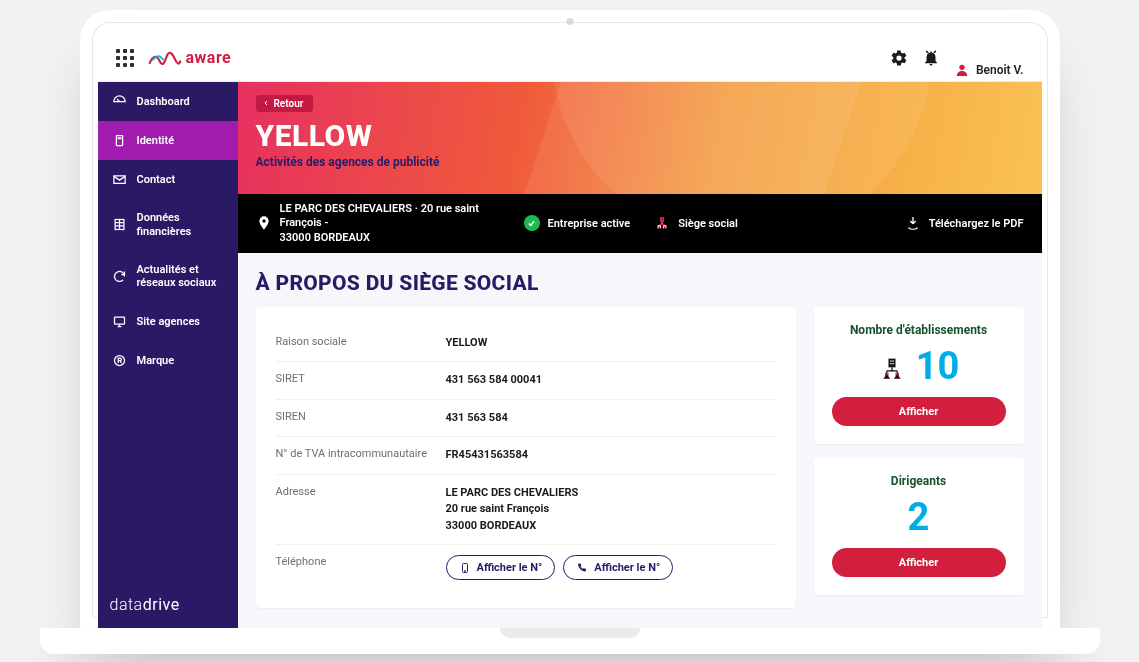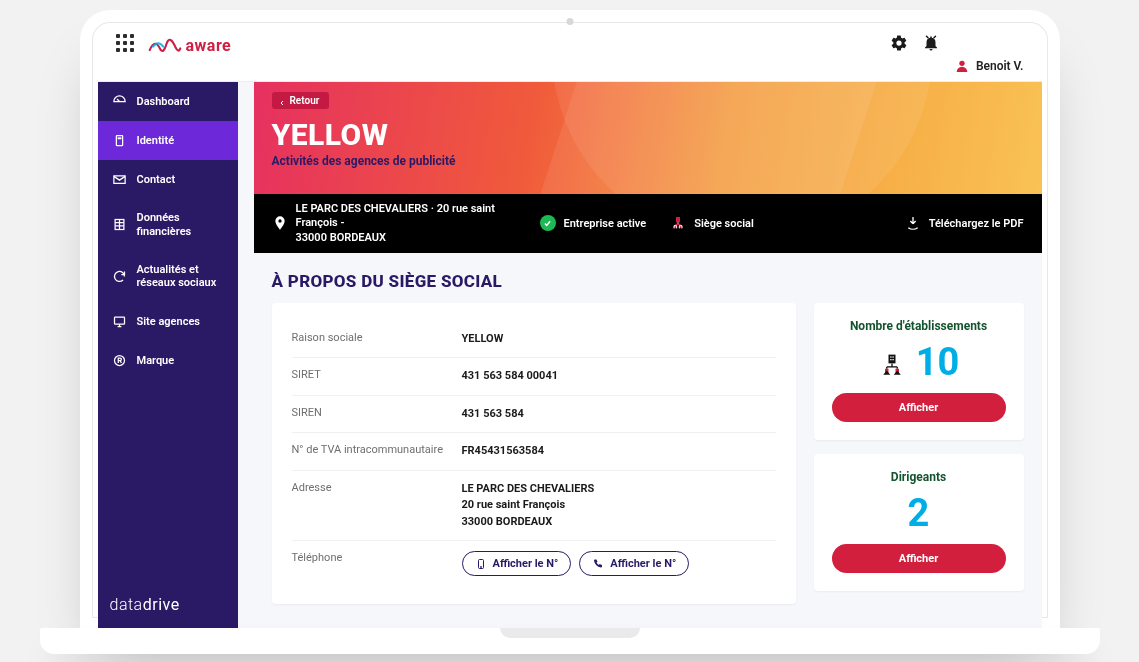--- a/index.html
+++ b/index.html
@@ -17,68 +17,68 @@
     width: 7px; height: 7px; border-radius: 50%; background: #d8d8d8;
   }
   .screen { position: absolute; top: 24px; left: 18px; right: 18px; bottom: 0; background: #f6f7fb; overflow: hidden; }
 
   .base { width: 1060px; height: 26px; margin: -2px auto 0 auto; background: #ffffff;
           border-radius: 2px 2px 14px 14px; box-shadow: 0 18px 30px -10px rgba(0,0,0,.25); position: relative; }
   .base .notch { position: absolute; top: 0; left: 50%; transform: translateX(-50%); width: 140px; height: 10px;
                  background: #eaeaea; border-radius: 0 0 10px 10px; }
 
   
-  .topbar { height: 48px; background: #fff; display: flex; align-items: flex-start; padding: 0 18px; gap: 14px; border-bottom: 1px solid #eee; }
+  .topbar { height: 48px; background: #fff; display: flex; align-items: center; padding: 0 18px; gap: 14px; border-bottom: 1px solid #eee; }
   .waffle { width: 18px; height: 18px; display: grid; grid-template-columns: repeat(3,4px); grid-template-rows: repeat(3,4px); gap: 3px; }
   .waffle span { background: #2d2d2d; border-radius: 1px; }
   .logo-wrap { display: flex; align-items: center; gap: 4px; }
   .logo-mark { width: 34px; height: 22px; position: relative; }
   .logo-mark svg { width: 100%; height: 100%; }
   .logo-text { font-size: 16px; font-weight: 700; color: #ce2045; letter-spacing: .5px; }
   .top-spacer { flex: 1; }
   .top-icon { width: 18px; height: 18px; color: #1b1b1b; cursor: pointer; }
   .top-user { display: flex; align-items: center; gap: 6px; cursor: pointer; margin-top: 24px; }
   .user-icon { width: 16px; height: 16px; color: #d11f3d; }
   .user-name { font-size: 12px; font-weight: 600; color: #222; }
 
-  .body { display: flex; height: calc(100% - 48px); gap: 16px; }
+  .body { display: flex; height: calc(100% - 48px); }
 
   
   .sidebar { width: 140px; background: #2a1a66; color: #fff; display: flex; flex-direction: column; }
   .side-item { display: flex; align-items: center; gap: 10px; padding: 12px 14px; font-size: 11px; font-weight: 600; cursor: pointer; line-height: 1.25; }
-  .side-item.active { background: #6d28d9; }
+  .side-item.active { background: #a21caf; }
   .side-ico { width: 15px; height: 15px; flex-shrink: 0; }
   .side-lbl { flex: 1; }
   .side-spacer { flex: 1; }
   .powered { padding: 16px 12px; font-size: 16px; font-weight: 300; letter-spacing: .5px; color: #fff; }
   .powered b { font-weight: 400; }
 
   
   .main { flex: 1; overflow: hidden; display: flex; flex-direction: column; }
 
   .hero { position: relative; height: 112px; overflow: hidden; }
   .hero-bg { position: absolute; inset: 0; background: linear-gradient(100deg,#e63060 0%,#f05a3b 35%,#f59a3a 60%,#f9c254 100%); }
   .hero-bg::before, .hero-bg::after { content: ""; position: absolute; background: rgba(255,255,255,.08); }
   .hero-bg::before { width: 380px; height: 380px; border-radius: 50%; top: -220px; right: 110px; }
   .hero-bg::after  { width: 300px; height: 220px; transform: skewX(-18deg); top: -40px; left: 300px; }
   .hero-content { position: relative; padding: 10px 18px 0 18px; }
-  .back-pill { display: inline-flex; align-items: flex-end; gap: 4px; background: #c31943; color: #fff; font-size: 10px; font-weight: 600; padding: 3px 10px 3px 6px; border-radius: 3px; cursor: pointer; }
+  .back-pill { display: inline-flex; align-items: flex-start; gap: 4px; background: #c31943; color: #fff; font-size: 10px; font-weight: 600; padding: 3px 10px 3px 6px; border-radius: 3px; cursor: pointer; }
   .back-caret { width: 8px; height: 8px; }
   .hero-title { color: #fff; font-size: 30px; font-weight: 800; margin-top: 6px; letter-spacing: .5px; }
   .hero-sub { color: #2a1a66; font-size: 12px; font-weight: 700; margin-top: 2px; }
 
   .infobar { background: #000; color: #fff; display: flex; align-items: center; padding: 8px 18px; gap: 24px; font-size: 11px; font-weight: 600; }
   .infobar .segment { display: flex; align-items: center; gap: 8px; }
   .infobar .addr { line-height: 1.3; max-width: 220px; }
   .infobar .seg-ico { width: 16px; height: 16px; flex-shrink: 0; }
   .infobar .stretch { flex: 1; }
   .dl { cursor: pointer; }
 
   .content { flex: 1; overflow: auto; padding: 18px; }
-  .section-title { font-size: 17px; font-weight: 800; color: #2a1a66; letter-spacing: .3px; }
+  .section-title { font-size: 21px; font-weight: 800; color: #2a1a66; letter-spacing: .3px; }
 
   .grid { display: flex; gap: 18px; margin-top: 12px; }
   .panel { background: #fff; border-radius: 4px; padding: 18px 20px; box-shadow: 0 1px 2px rgba(0,0,0,.05); }
   .panel-main { flex: 1.5; }
   .panel-side { width: 210px; text-align: center; padding: 16px 18px 18px 18px; }
 
   .row { display: flex; padding: 10px 0; border-bottom: 1px solid #f0f0f0; font-size: 11px; }
   .row:last-child { border-bottom: none; }
   .row .k { width: 170px; color: #6f6f6f; }
   .row .v { font-weight: 700; color: #1a1a1a; line-height: 1.5; }

